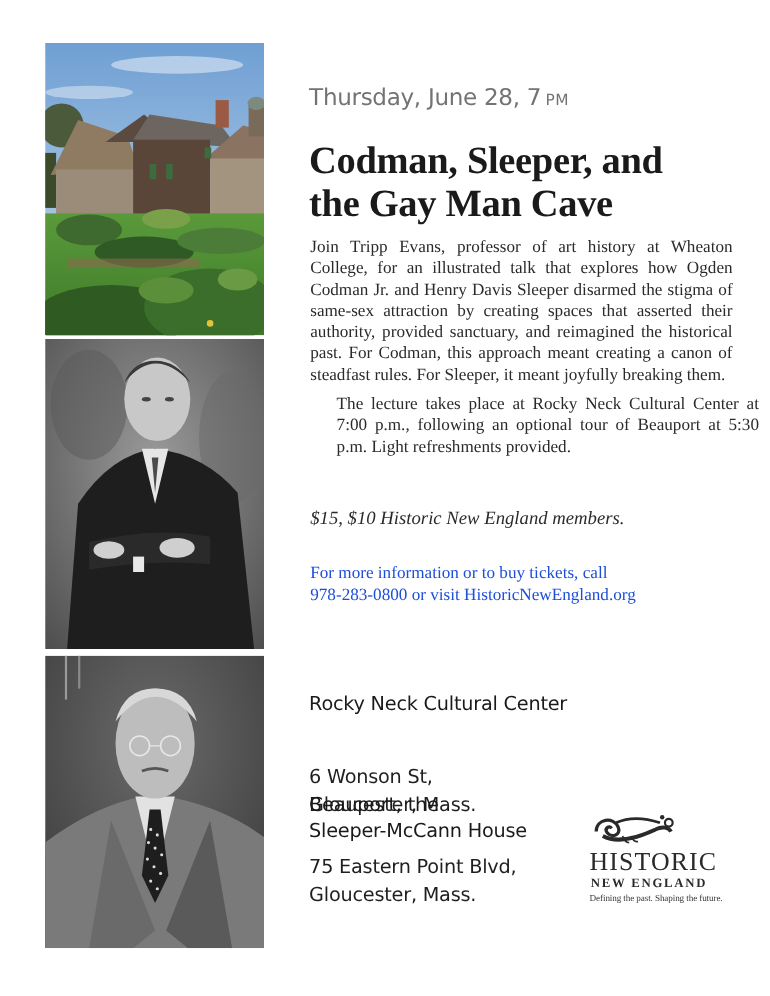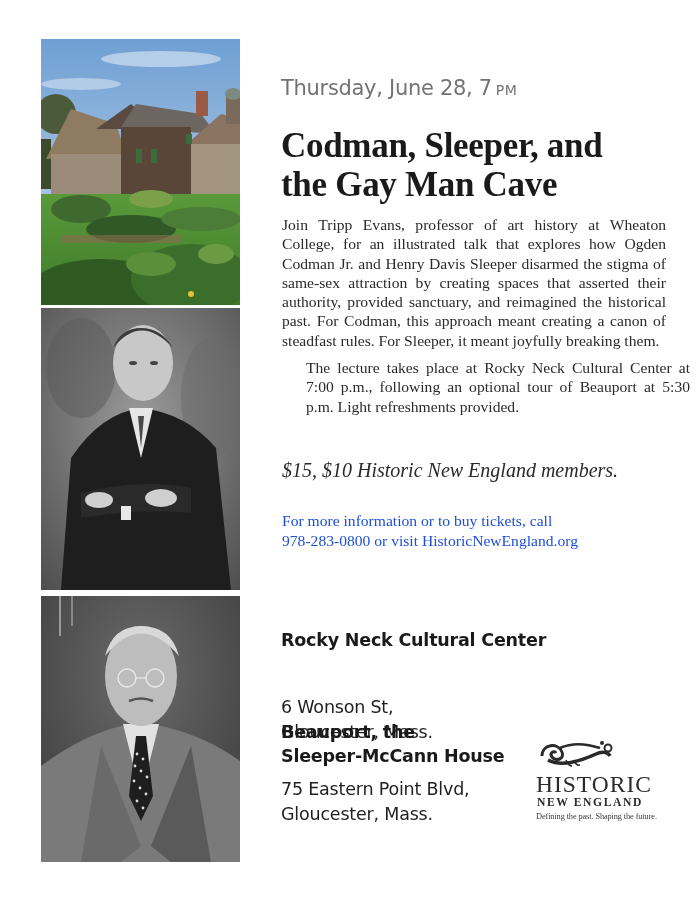--- a/index.html
+++ b/index.html
@@ -14,24 +14,24 @@
   .serif { font-family:"Liberation Serif","DejaVu Serif",serif; }
 
   #date-line { position:absolute; left:281px; top:76px; font-size:21px; color:#737373; letter-spacing:-0.3px; }
   #date-line .smallcaps { font-size:14px; letter-spacing:0.5px; margin-left:4px; }
 
   #title { position:absolute; left:281px; top:126px; width:400px; font-size:35px; line-height:39px; font-weight:700; color:#1a1a1a; letter-spacing:-0.3px; }
 
   .para { position:absolute; left:282px; width:384px; font-size:15.6px; line-height:19.3px; color:#2a2a2a; text-align:justify; }
   #para-1 { top:215px; }
   #para-2 { top:358px;margin-left:24px; }
-  #price { position:absolute; left:282px; top:461px; width:384px; font-size:20px; line-height:19.3px; color:#2a2a2a; font-style:italic; }
+  #price { position:absolute; left:282px; top:461px; width:384px; font-size:17px; line-height:19.3px; color:#2a2a2a; font-style:italic; }
   #contact { position:absolute; left:282px; top:511px; width:400px; font-size:15.6px; line-height:19.5px; color:#1d4ed8; }
 
-  .venue-name { position:absolute; left:281px; font-size:17.5px; font-weight:700; color:#1a1a1a; line-height:24px; letter-spacing:-0.2px; }
+  .venue-name { position:absolute; left:281px; font-size:17.5px; font-weight:400; color:#1a1a1a; line-height:24px; letter-spacing:-0.2px; }
   .venue-addr { position:absolute; left:281px; font-size:17.5px; color:#1f1f1f; line-height:25px; letter-spacing:-0.2px; }
   #venue1-name { top:628px; }
   #venue1-addr { top:652px;margin-top:43px; }
   #venue2-name { top:720px; width:260px; }
   #venue2-addr { top:777px; }
 
   #logo { position:absolute; left:528px; top:738px; width:140px; text-align:center; }
   #logo-swirl { display:block; margin:0 auto 0 10px; width:76px; height:32px; }
   #logo-historic { font-size:23.5px; color:#2a2a2a; letter-spacing:1px; line-height:24px; margin-top:2px; text-align:left; padding-left:8px; }
   #logo-ne { font-size:11.6px; color:#2a2a2a; font-weight:700; letter-spacing:1.6px; line-height:14px; text-align:left; padding-left:9px; }

